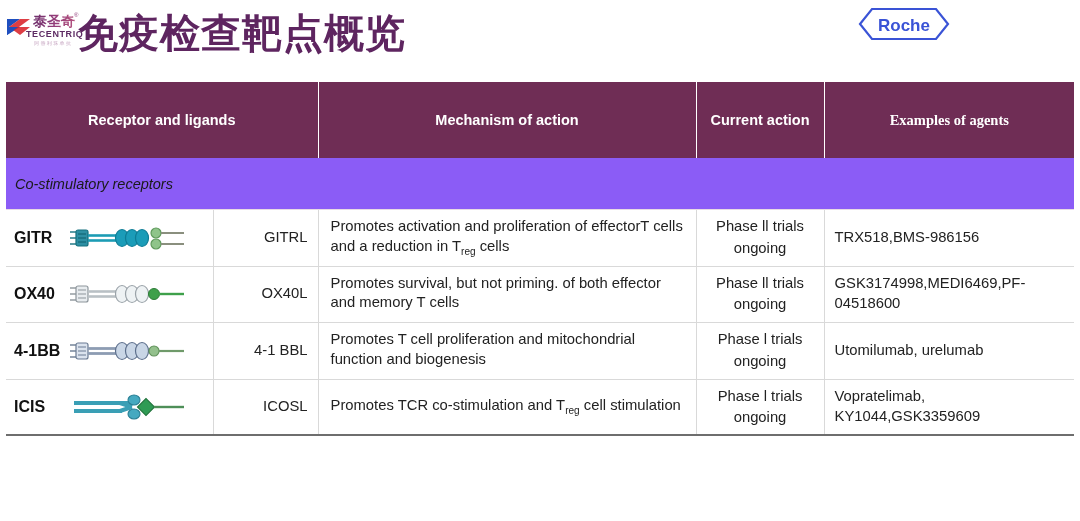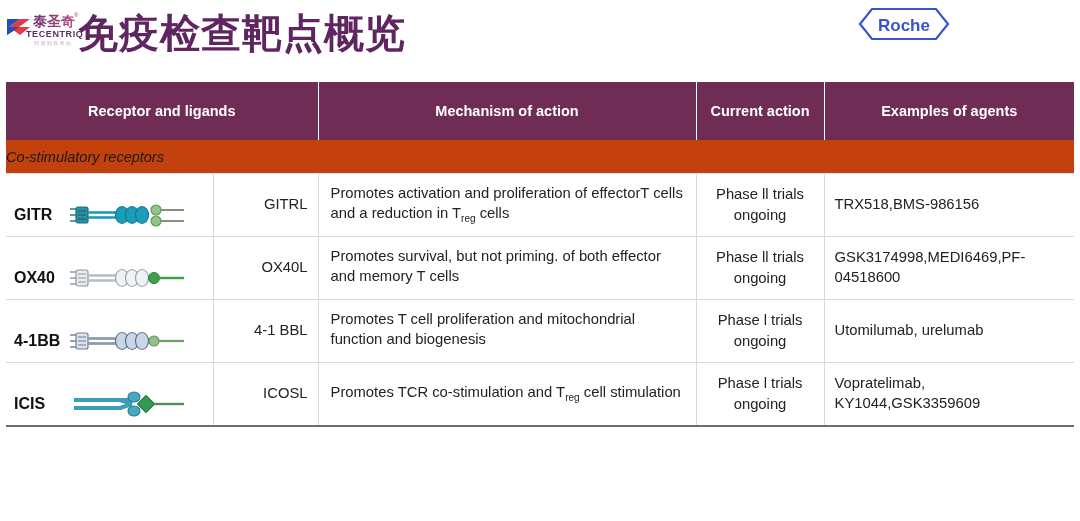--- a/index.html
+++ b/index.html
@@ -103,39 +103,39 @@
     top: 82px;
     width: 1068px;
   }
   table.matrix {
     border-collapse: collapse;
     table-layout: fixed;
     width: 1068px;
   }
   table.matrix td, table.matrix th {
     vertical-align: middle;
-    padding: 0;
+    padding: 9px;
   }
 
   
   .hdr th {
     background: #6f2d55;
     color: #ffffff;
     font-size: 14.5px;
     font-weight: bold;
     text-align: center;
     height: 58px;
     border-right: 1.5px solid #ffffff;
     line-height: 1.25;
   }
-  .hdr th:last-child { border-right: none; }
+  .hdr th:last-child { border-right: none; font-family: Liberation Serif, serif; }
 
   
   .section-row td {
-    background: #c2410c;
+    background: #8b5cf6;
     height: 33px;
     font-size: 14.5px;
     font-style: italic;
     color: #1a1a1a;
     padding-left: 14px;
     border-bottom: 1px solid #e8dbe4;
   }
 
   
   .data-row td {
@@ -167,21 +167,20 @@
     padding: 6px 10px;
     border-right: none;
     line-height: 1.35;
   }
   .data-row:last-child td { border-bottom: 2px solid #6e6e6e; }
 
   .recep-inner {
     display: flex;
     align-items: center;
     gap: 0;
-    margin-top: 20px;
   }
   .recep-name {
     font-weight: bold;
     font-size: 16px;
     color: #111111;
     min-width: 56px;
     white-space: nowrap;
   }
   .recep-icon {
     flex: 0 0 auto;

